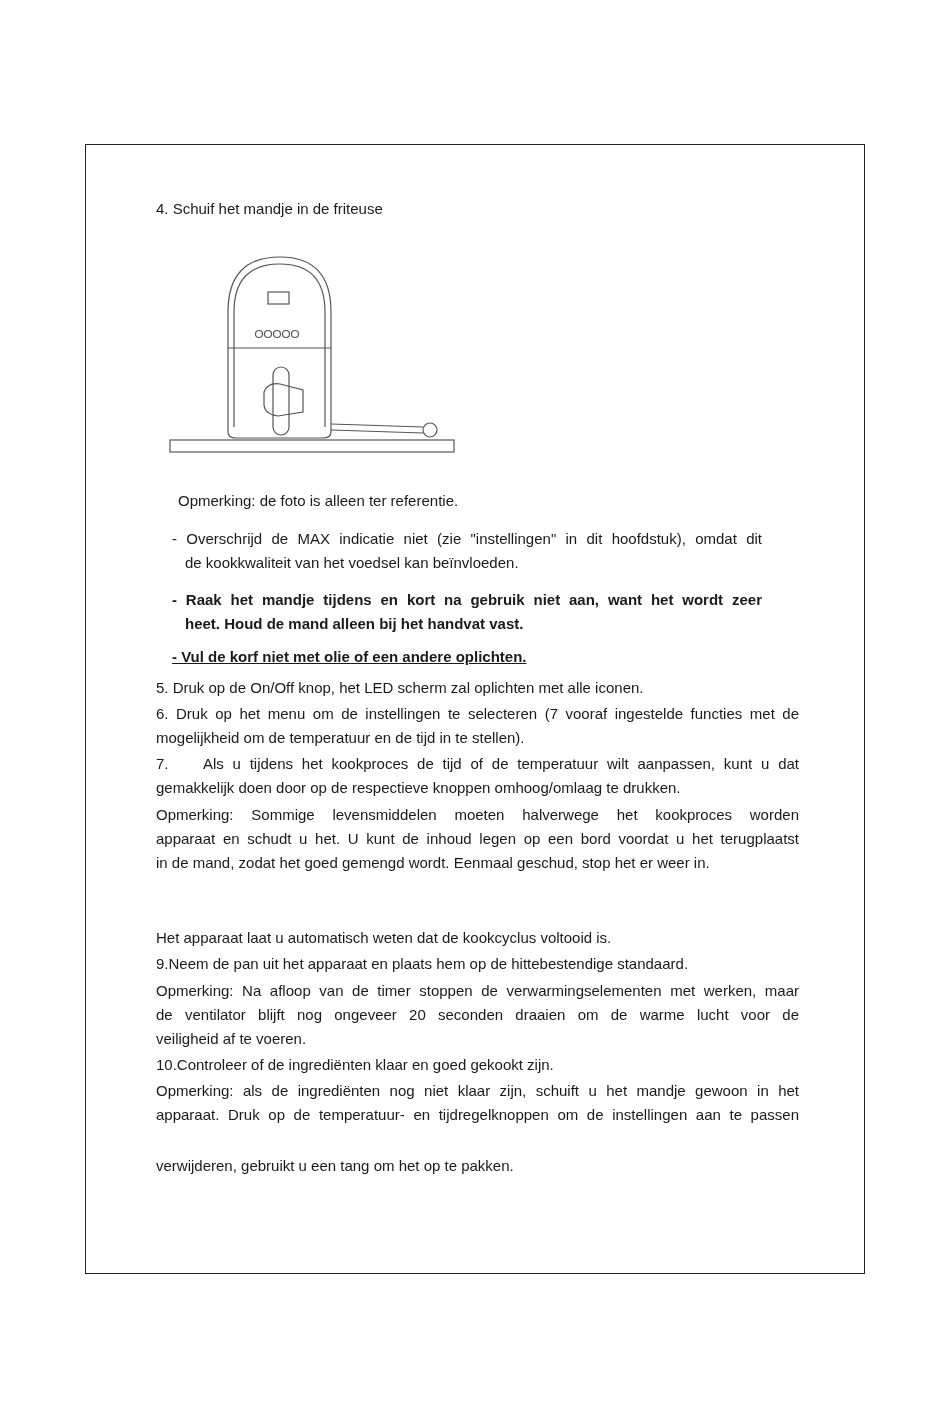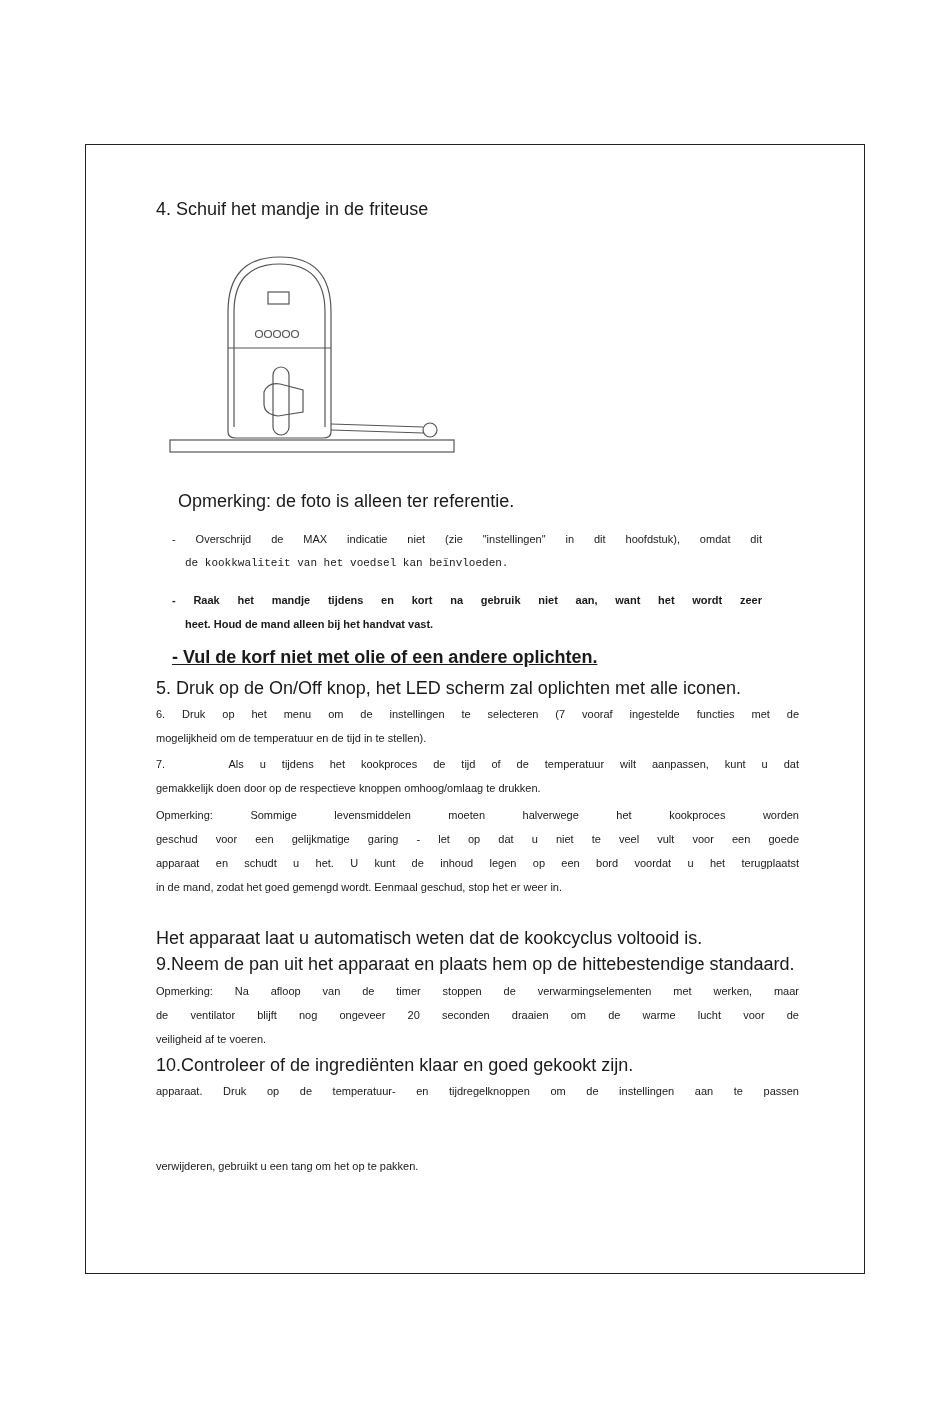--- a/index.html
+++ b/index.html
@@ -1,19 +1,19 @@
 <!DOCTYPE html>
 <html><head>
 <meta charset="utf-8">
 <style>
   html, body { margin:0; padding:0; background:#fff; }
   body { width:950px; height:1419px; position:relative; font-family:"Liberation Sans", sans-serif; color:#1a1a1a; }
   .frame { position:absolute; left:85px; top:144px; width:780px; height:1130px; border:1.3px solid #222; box-sizing:border-box; }
-  .t { position:absolute; font-size:18px; line-height:24px; white-space:nowrap; }
-  .j { position:absolute; left:156px; width:643px; font-size:11px; line-height:24px; text-align:justify; }
+  .t { position:absolute; font-size:15px; line-height:24px; white-space:nowrap; }
+  .j { position:absolute; left:156px; width:643px; font-size:15px; line-height:24px; text-align:justify; }
   .j span.ln { display:block; text-align:justify; text-align-last:justify; }
   .j span.last { display:block; text-align:left; }
   .b { font-weight:bold; }
   .u { text-decoration:underline; }
   svg.fig { position:absolute; left:168px; top:252px; }
 </style>
 </head>
 <body>
 
 <div class="frame"></div>
@@ -39,21 +39,21 @@
     <line x1="163" y1="172" x2="255" y2="175"></line>
     <line x1="163" y1="178" x2="255" y2="181"></line>
     <circle cx="262" cy="178" r="7"></circle>
   </g>
 </svg>
 
 <div class="t" style="left:178px;top:489px;">Opmerking: de foto is alleen ter referentie.</div>
 
 <div class="j" style="left:172px;width:590px;top:527px;">
   <span class="ln">- Overschrijd de MAX indicatie niet (zie "instellingen" in dit hoofdstuk), omdat dit</span>
-  <span class="last" style="padding-left:13px;font-family:Liberation Mono, monospace;">de kookkwaliteit van het voedsel kan beïnvloeden.</span>
+  <span class="last" style="padding-left:13px;">de kookkwaliteit van het voedsel kan beïnvloeden.</span>
 </div>
 
 <div class="j b" style="left:172px;width:590px;top:588px;">
   <span class="ln">- Raak het mandje tijdens en kort na gebruik niet aan, want het wordt zeer</span>
   <span class="last" style="padding-left:13px;">heet. Houd de mand alleen bij het handvat vast.</span>
 </div>
 
 <div class="t b u" style="left:172px;top:645px;">- Vul de korf niet met olie of een andere oplichten.</div>
 
 <div class="t" style="left:156px;top:676px;">5. Druk op de On/Off knop, het LED scherm zal oplichten met alle iconen.</div>
@@ -63,35 +63,35 @@
   <span class="last">mogelijkheid om de temperatuur en de tijd in te stellen).</span>
 </div>
 
 <div class="j" style="top:752px;">
   <span class="ln" style="white-space:pre-wrap;">7.    Als u tijdens het kookproces de tijd of de temperatuur wilt aanpassen, kunt u dat</span>
   <span class="last">gemakkelijk doen door op de respectieve knoppen omhoog/omlaag te drukken.</span>
 </div>
 
 <div class="j" style="top:803px;">
   <span class="ln">Opmerking: Sommige levensmiddelen moeten halverwege het kookproces worden</span>
-  <span class="ln">geschud voor een gelijkmatige garing - let op dat u niet te veel vult voor een goede</span>
   <span class="ln">apparaat en schudt u het. U kunt de inhoud legen op een bord voordat u het terugplaatst</span>
   <span class="last">in de mand, zodat het goed gemengd wordt. Eenmaal geschud, stop het er weer in.</span>
 </div>
 
 <div class="t" style="left:156px;top:926px;">Het apparaat laat u automatisch weten dat de kookcyclus voltooid is.</div>
 <div class="t" style="left:156px;top:952px;">9.Neem de pan uit het apparaat en plaats hem op de hittebestendige standaard.</div>
 
 <div class="j" style="top:979px;">
   <span class="ln">Opmerking: Na afloop van de timer stoppen de verwarmingselementen met werken, maar</span>
   <span class="ln">de ventilator blijft nog ongeveer 20 seconden draaien om de warme lucht voor de</span>
   <span class="last">veiligheid af te voeren.</span>
 </div>
 
 <div class="t" style="left:156px;top:1053px;">10.Controleer of de ingrediënten klaar en goed gekookt zijn.</div>
 
 <div class="j" style="top:1079px;">
+  <span class="ln">Opmerking: als de ingrediënten nog niet klaar zijn, schuift u het mandje gewoon in het</span>
   <span class="ln">apparaat. Druk op de temperatuur- en tijdregelknoppen om de instellingen aan te passen</span>
 </div>
 
 <div class="j" style="top:1154px;">
   <span class="last">verwijderen, gebruikt u een tang om het op te pakken.</span>
 </div>
 
 </body></html>

